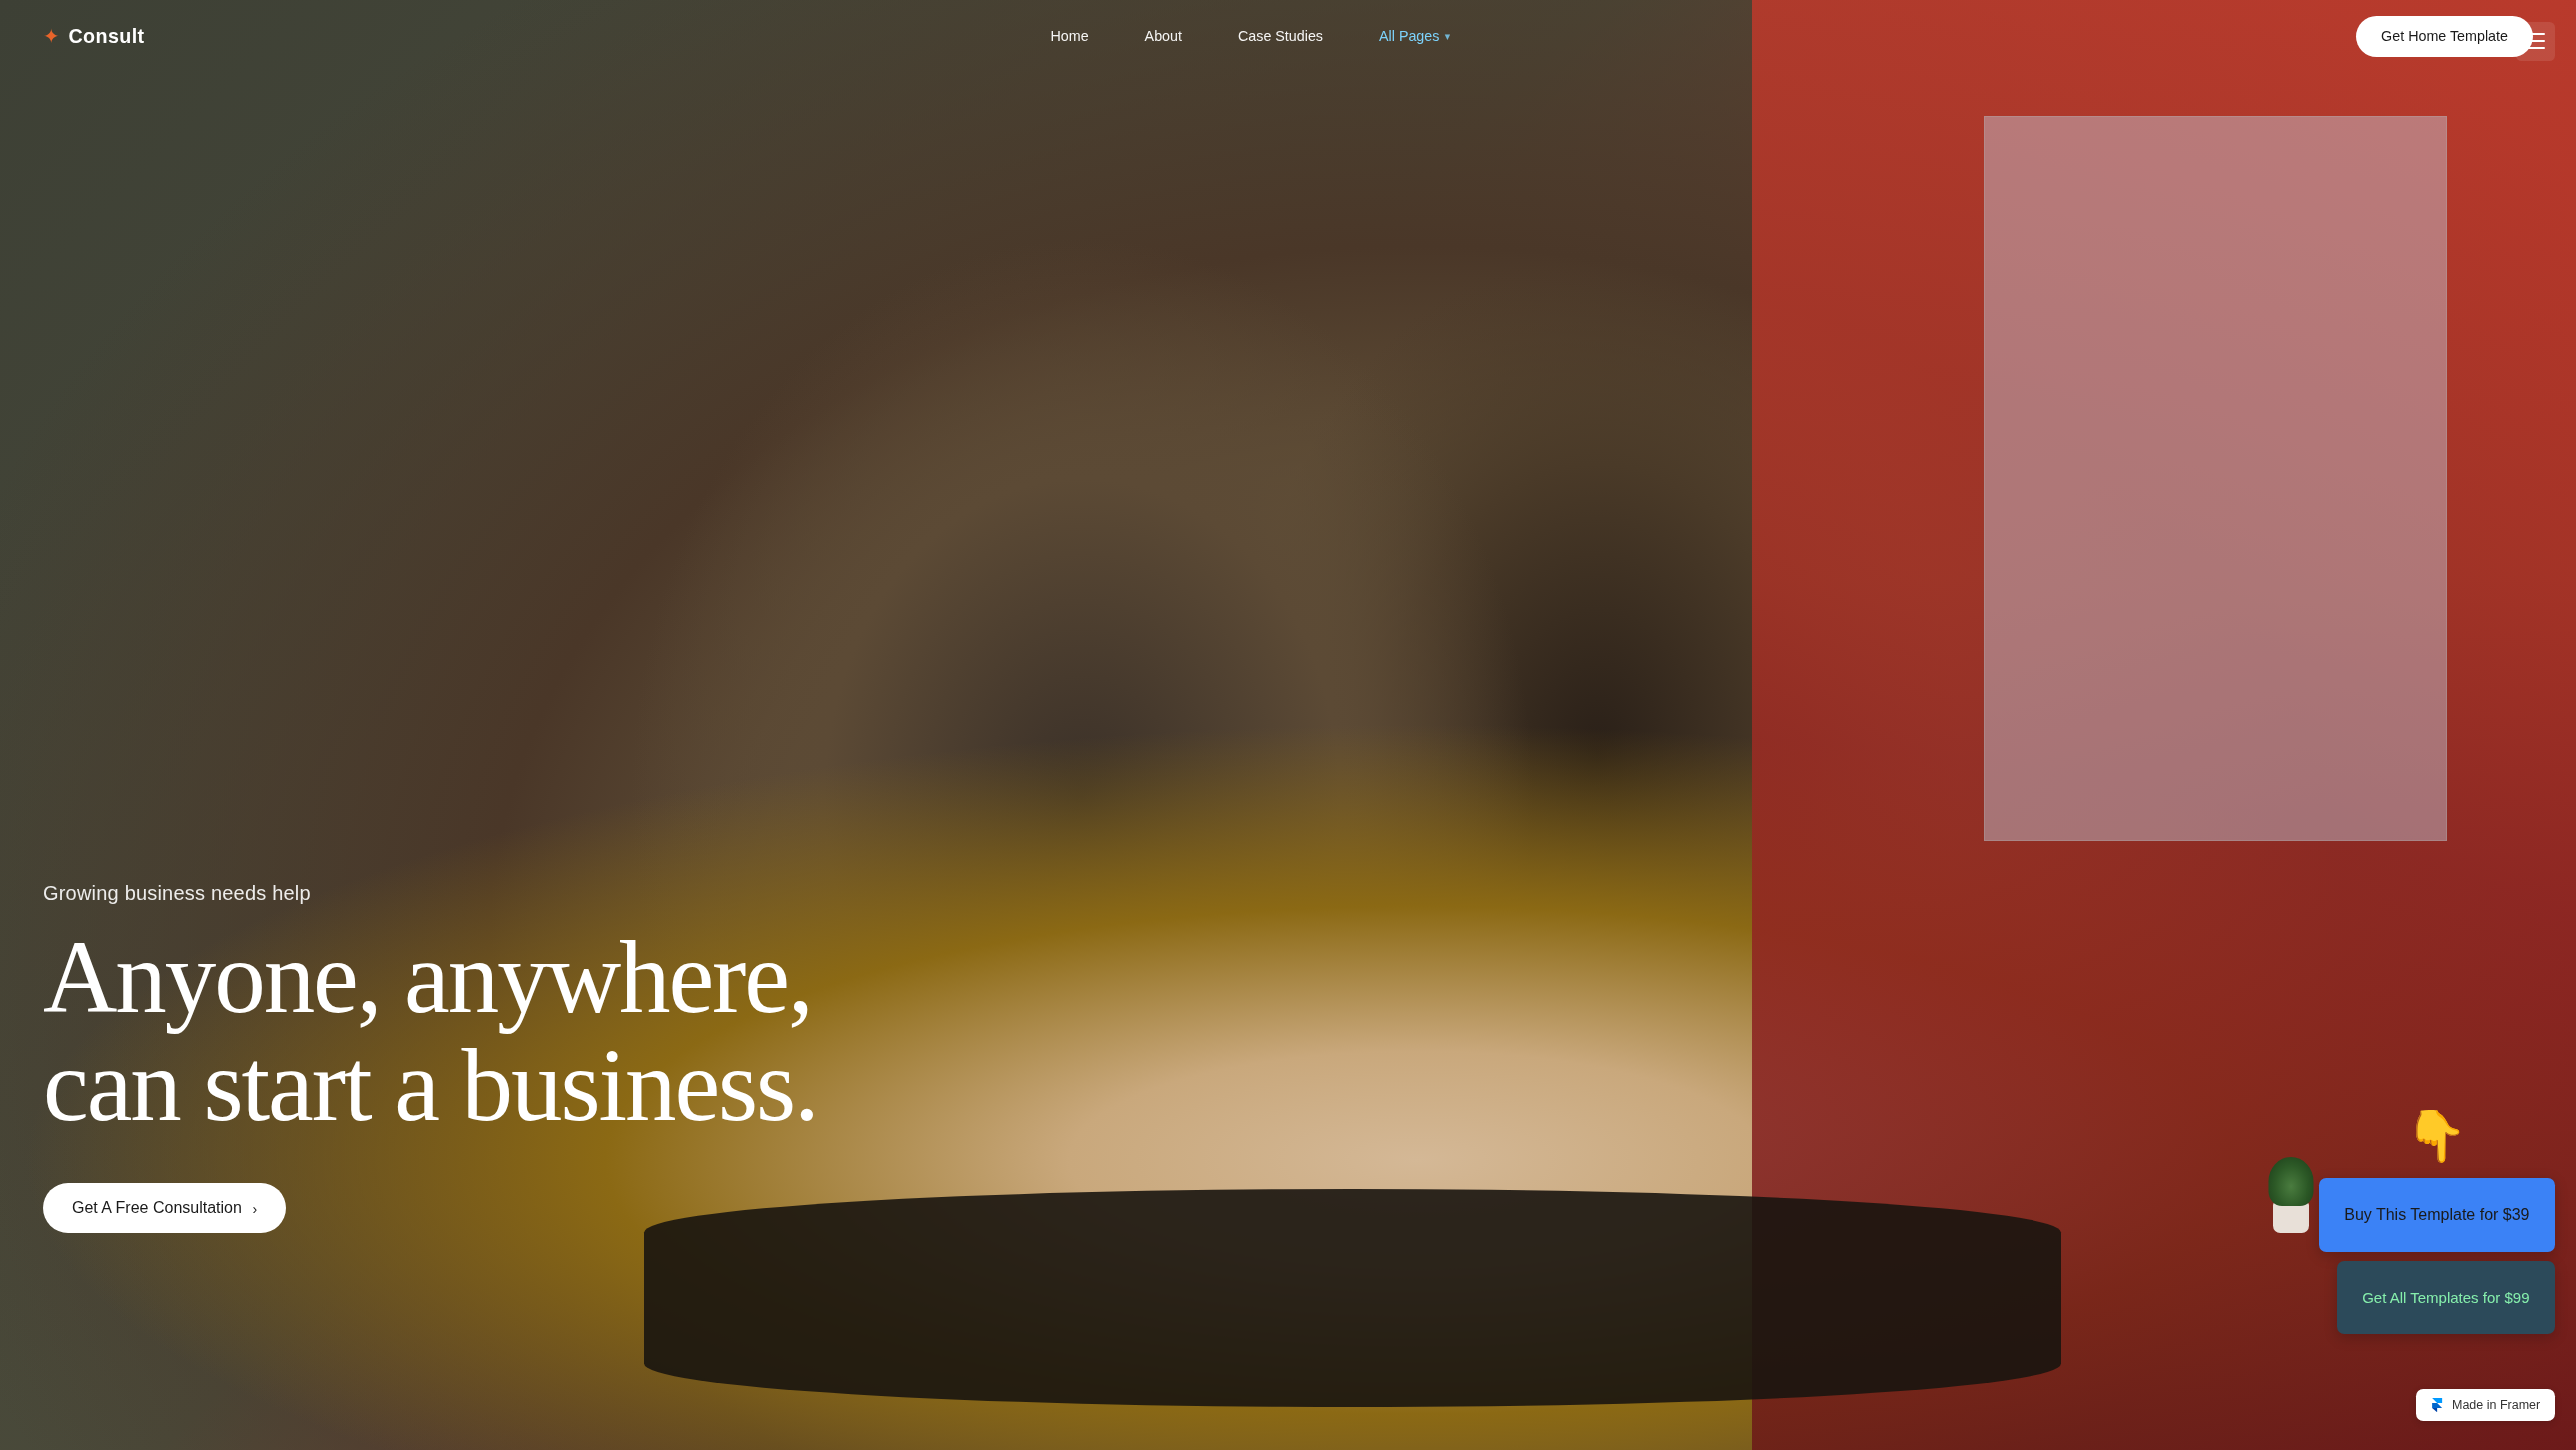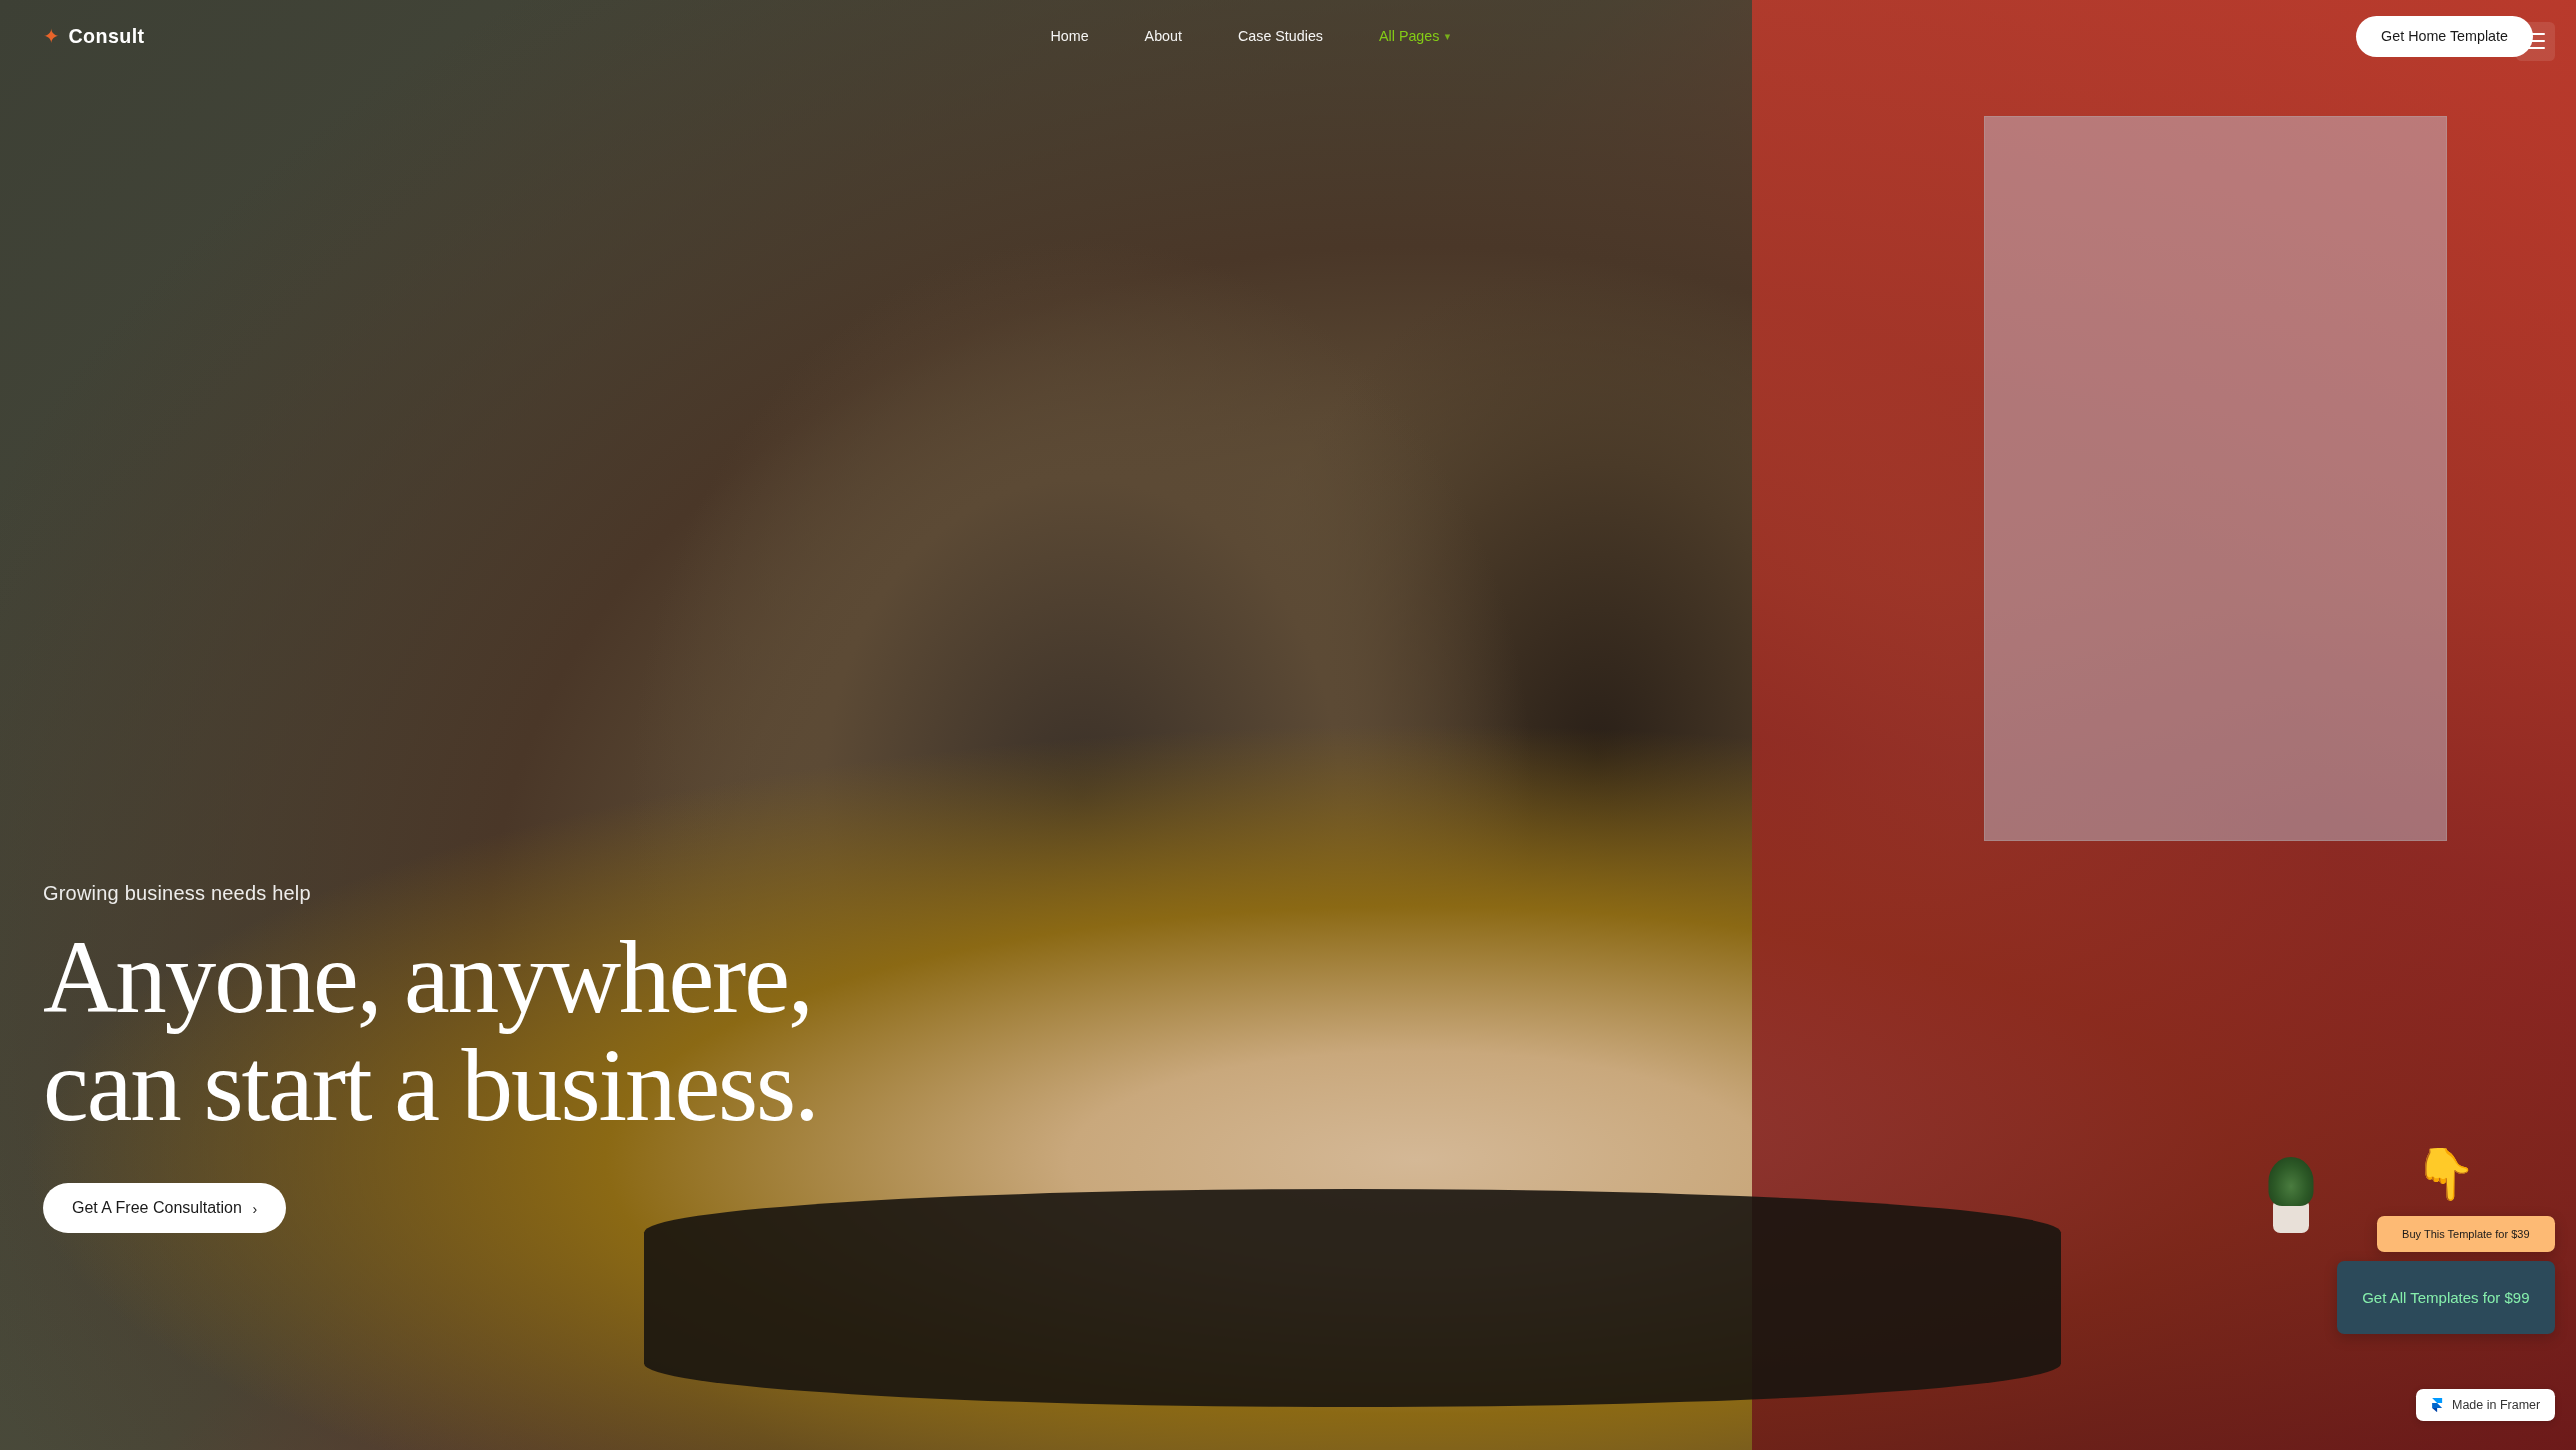--- a/index.html
+++ b/index.html
@@ -160,21 +160,21 @@
       font-size: 14.3px;
       font-weight: 400;
       opacity: 0.95;
     }
 
     .nav-all-pages {
       display: flex;
       align-items: center;
       gap: 5.4px;
       cursor: pointer;
-      color: #84cc16;
+      color: #7dd3fc;
       font-size: 14.3px;
     }
 
     .chevron-icon {
       font-size: 10.7px;
       opacity: 0.8;
     }
 
     .nav-cta {
       background: white;
@@ -246,26 +246,26 @@
       align-items: flex-end;
     }
 
     .hand-pointer {
       font-size: 50px;
       margin-bottom: 3.6px;
       align-self: center;
     }
 
     .buy-button {
-      background: #fdba74;
+      background: #3b82f6;
       color: #1a1a1a;
       border: none;
       border-radius: 7.2px;
-      padding: 12px 25px;
-      font-size: 11px;
+      padding: 28px 25px;
+      font-size: 16px;
       font-weight: 500;
       cursor: pointer;
       white-space: nowrap;
       box-shadow: 0 3.6px 14.3px rgba(0,0,0,0.2);
     }
 
     .all-templates-button {
       background: #2c4a5a;
       color: #86efac;
       border: none;

